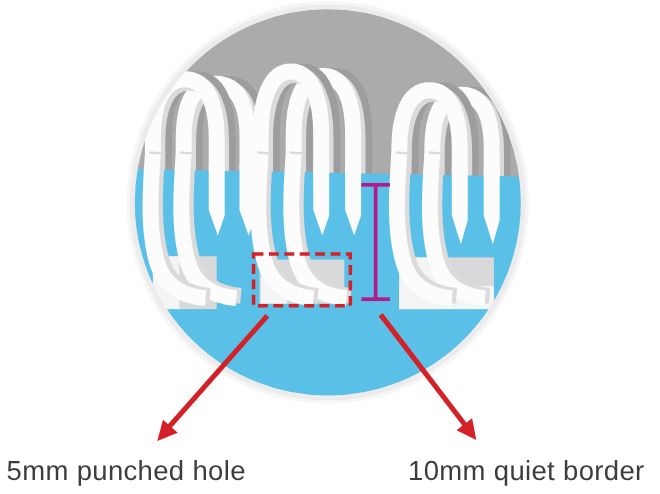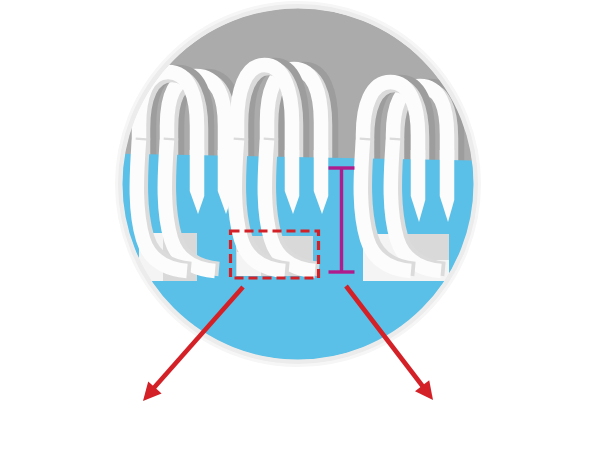--- a/index.html
+++ b/index.html
@@ -129,14 +129,16 @@
     <g>
       <line class="arrow-line" x1="243" y1="287" x2="152" y2="390"></line>
       <polygon class="arrow-head" points="143,401 161.6,393.5 148.2,381.5"></polygon>
     </g>
     <g>
       <line class="arrow-line" x1="346" y1="286" x2="424" y2="388"></line>
       <polygon class="arrow-head" points="433,400 415,391.2 429.2,380.2"></polygon>
     </g>
   </svg>
 
+  <div class="diagram-label label-left">5mm punched hole</div>
 
+  <div class="diagram-label label-right">10mm quiet border</div>
 </div>
 
 </body></html>

